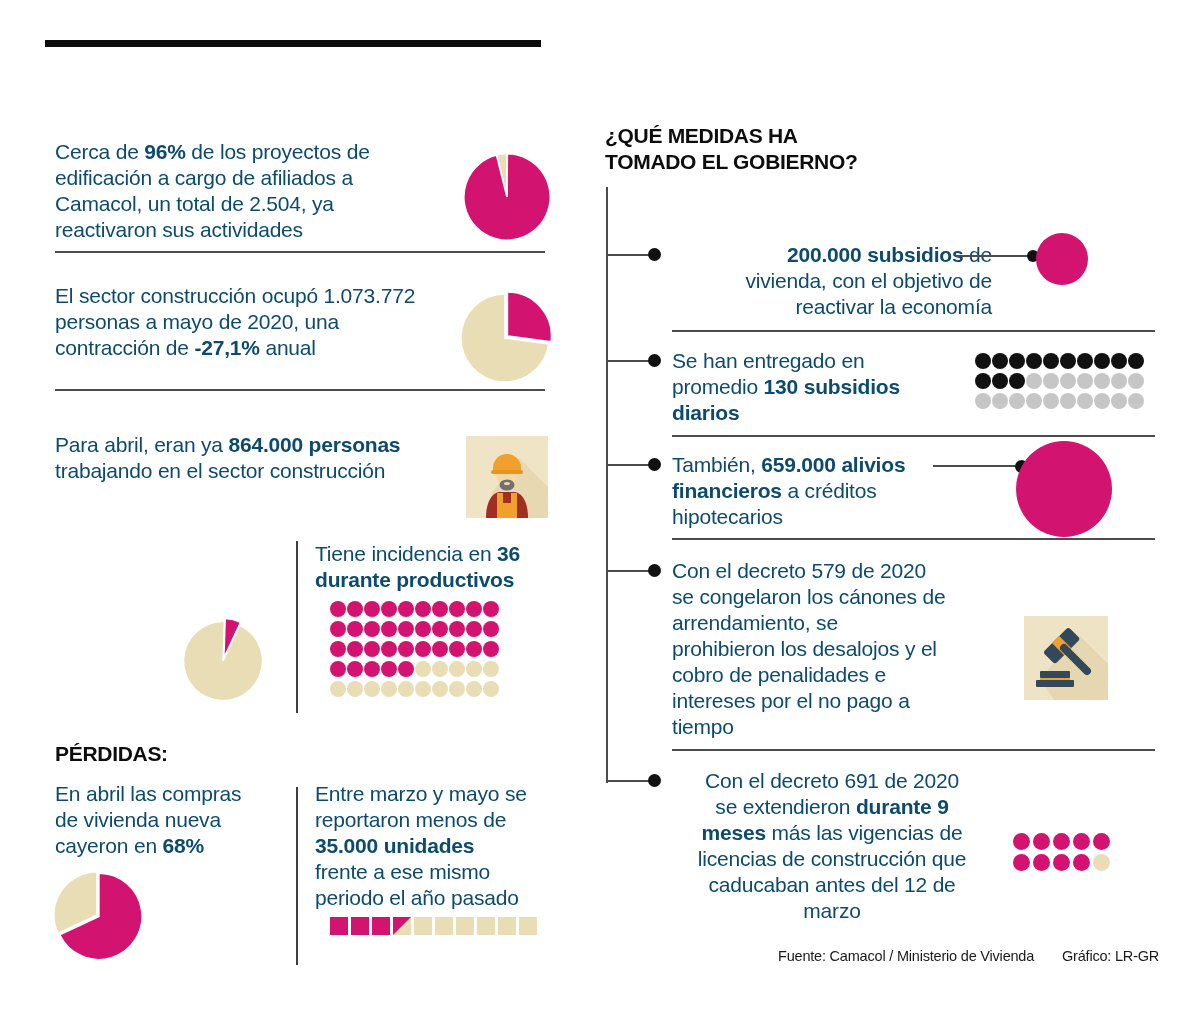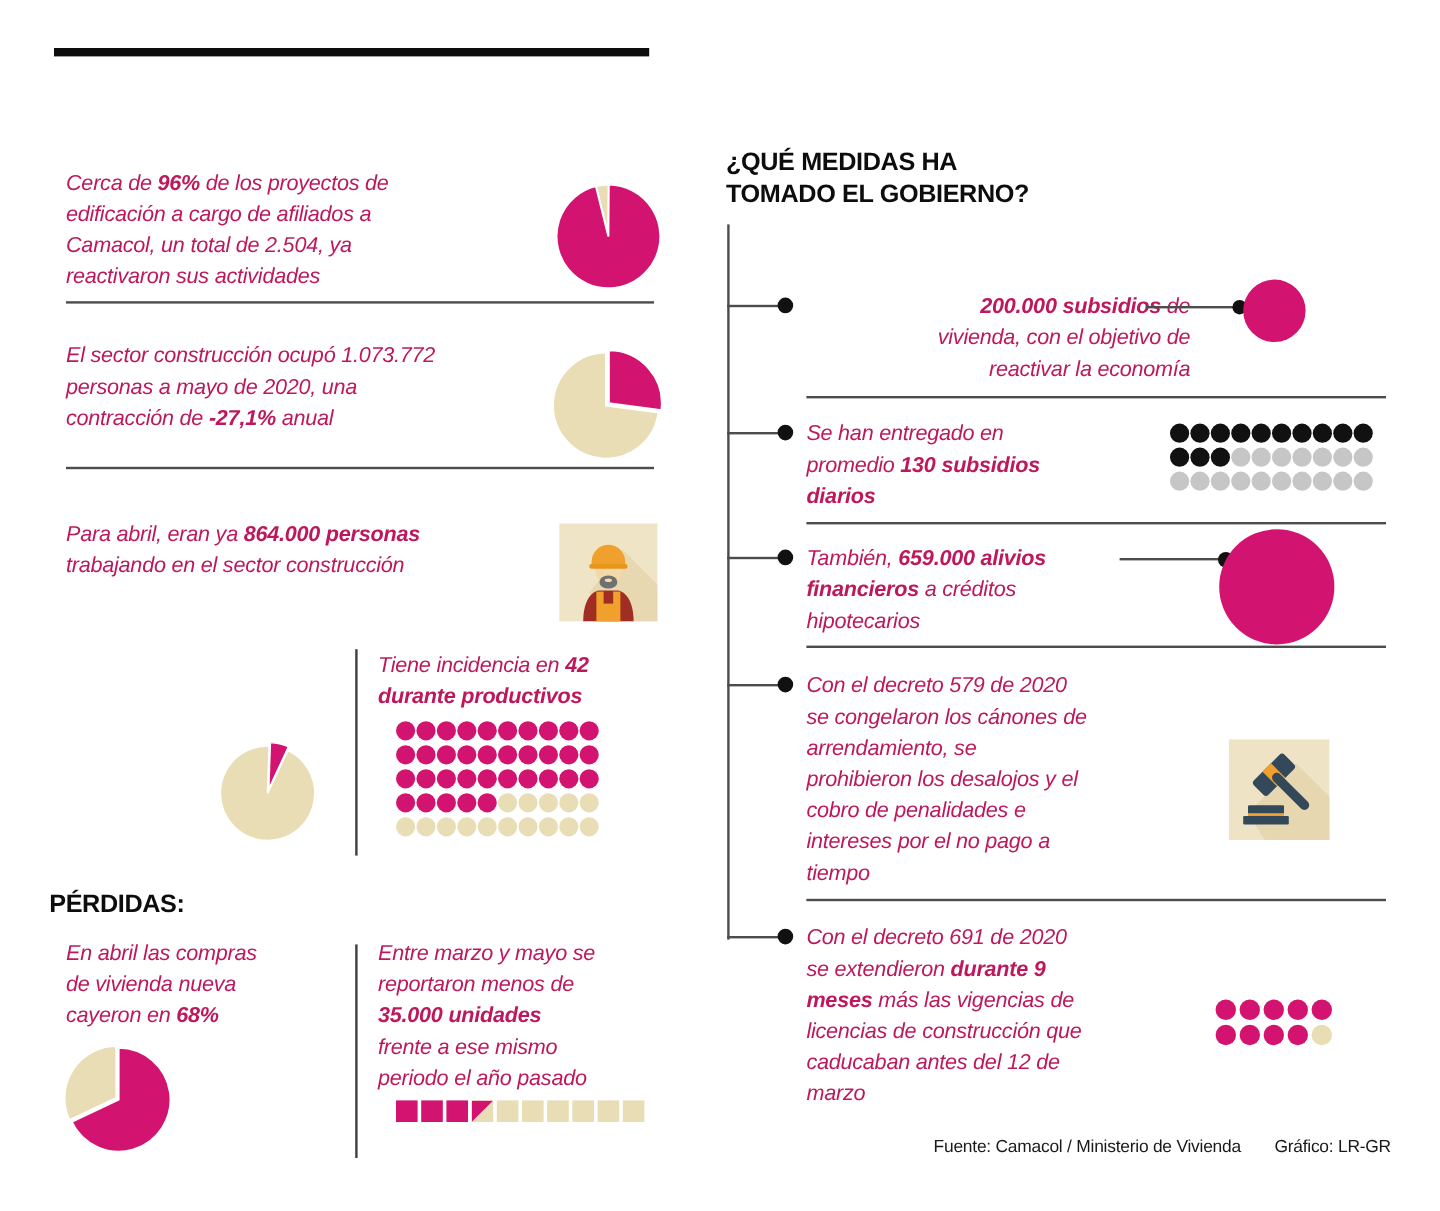--- a/index.html
+++ b/index.html
@@ -1,19 +1,19 @@
 <!DOCTYPE html>
 <html><head>
 <meta charset="utf-8">
 <style>
   html,body{margin:0;padding:0;background:#ffffff;}
   .canvas{position:relative;width:1200px;height:1009px;background:#fff;overflow:hidden;
           font-family:"Liberation Sans","DejaVu Sans",sans-serif;color:#141414;}
   .abs{position:absolute;}
-  .txt{font-size:18px;line-height:26px;letter-spacing:-0.2px;color:#be185d;font-style:italic;}
+  .txt{font-size:21px;line-height:26px;letter-spacing:-0.2px;color:#0c4a6e;}
   .txt b{font-weight:bold;}
   .h1{font-size:23px;line-height:27px;font-weight:bold;letter-spacing:-0.5px;color:#0d0d0d;}
   .h2{font-size:21px;line-height:26px;font-weight:bold;letter-spacing:-0.3px;color:#0d0d0d;}
   .bar{background:#0d0d0d;height:7px;}
   .sep{height:2px;background:#4c4c4c;}
   .vsep{width:2px;background:#3f3f3f;}
   .hline{height:2px;background:#4c4c4c;}
   .vline{width:2px;background:#4c4c4c;}
   .dotgrid span{border-radius:50%;display:block;}
   .sqrow span{position:relative;display:block;}
@@ -69,21 +69,21 @@
   </div>
 
   <div class="abs vsep" style="left:296px;top:541px;height:172px;"></div>
   <div class="abs pie" style="left:181px;top:619px;width:84px;height:84px;">
       <svg viewBox="0 0 100 100" width="100%" height="100%">
         <path d="M51,46.5 L52.64,-0.47 A47,47 0 0 1 70.89,3.92 Z" fill="#d2136f" stroke="#ffffff" stroke-width="1.8"></path>
         <path d="M50,50 L69.89,7.42 A47,47 0 1 1 51.64,3.03 Z" fill="#e8ddb5" stroke="#ffffff" stroke-width="1.8"></path>
       </svg>
     </div>
 
-  <div class="abs txt" style="left:315px;top:541px;width:280px;">Tiene incidencia en <b>42</b><br><b>durante productivos</b></div>
+  <div class="abs txt" style="left:315px;top:541px;width:280px;">Tiene incidencia en <b>36</b><br><b>durante productivos</b></div>
   <div class="abs dotgrid" style="left: 330px; top: 601px; display: grid; grid-template-columns: repeat(10, 16px); gap: 4px 1px;">
       <span style="width:16px;height:16px;background:#d2136f"></span>
       <span style="width:16px;height:16px;background:#d2136f"></span>
       <span style="width:16px;height:16px;background:#d2136f"></span>
       <span style="width:16px;height:16px;background:#d2136f"></span>
       <span style="width:16px;height:16px;background:#d2136f"></span>
       <span style="width:16px;height:16px;background:#d2136f"></span>
       <span style="width:16px;height:16px;background:#d2136f"></span>
       <span style="width:16px;height:16px;background:#d2136f"></span>
       <span style="width:16px;height:16px;background:#d2136f"></span>
@@ -123,21 +123,21 @@
       <span style="width:16px;height:16px;background:#e8ddb5"></span>
       <span style="width:16px;height:16px;background:#e8ddb5"></span>
       <span style="width:16px;height:16px;background:#e8ddb5"></span>
       <span style="width:16px;height:16px;background:#e8ddb5"></span>
       <span style="width:16px;height:16px;background:#e8ddb5"></span>
       <span style="width:16px;height:16px;background:#e8ddb5"></span>
       <span style="width:16px;height:16px;background:#e8ddb5"></span>
       <span style="width:16px;height:16px;background:#e8ddb5"></span>
     </div>
 
-  <div class="abs h2" style="left:41px;top:741px;width:200px;">PÉRDIDAS:</div>
+  <div class="abs h2" style="left:55px;top:741px;width:200px;">PÉRDIDAS:</div>
 
   <div class="abs txt" style="left:55px;top:781px;width:240px;">En abril las compras<br>de vivienda nueva<br>cayeron en <b>68%</b></div>
   <div class="abs pie" style="left:51px;top:869px;width:92px;height:92px;">
       <svg viewBox="0 0 100 100" width="100%" height="100%">
         <path d="M52,51.5 L52.00,4.50 A47,47 0 1 1 9.47,71.51 Z" fill="#d2136f" stroke="#ffffff" stroke-width="1.8"></path>
         <path d="M50,50 L7.47,70.01 A47,47 0 0 1 50.00,3.00 Z" fill="#e8ddb5" stroke="#ffffff" stroke-width="1.8"></path>
       </svg>
     </div>
 
   <div class="abs vsep" style="left:296px;top:787px;height:178px;"></div>
@@ -232,21 +232,21 @@
       <rect x="16" y="55" width="30" height="7" rx="1" fill="#33495a"></rect>
       <rect x="16" y="62" width="30" height="2" fill="#f0a12d"></rect>
       <rect x="12" y="64" width="38" height="7" rx="1" fill="#33495a"></rect>
     </svg>
   </div>
 
   <div class="abs sep" style="left:672px;top:749px;width:483px;"></div>
 
   <div class="abs hline" style="left:606px;top:780px;width:43px;"></div>
   <div class="abs bullet" style="left:648px;top:774px;"></div>
-  <div class="abs txt" style="left:672px;top:768px;width:320px;">Con el decreto 691 de 2020<br>se extendieron <b>durante 9</b><br><b>meses</b> más las vigencias de<br>licencias de construcción que<br>caducaban antes del 12 de<br>marzo</div>
+  <div class="abs txt" style="left:672px;top:768px;width:320px;text-align:center;">Con el decreto 691 de 2020<br>se extendieron <b>durante 9</b><br><b>meses</b> más las vigencias de<br>licencias de construcción que<br>caducaban antes del 12 de<br>marzo</div>
   <div class="abs dotgrid" style="left: 1013px; top: 833px; display: grid; grid-template-columns: repeat(5, 17px); gap: 4px 3px;">
       <span style="width:17px;height:17px;background:#d2136f"></span>
       <span style="width:17px;height:17px;background:#d2136f"></span>
       <span style="width:17px;height:17px;background:#d2136f"></span>
       <span style="width:17px;height:17px;background:#d2136f"></span>
       <span style="width:17px;height:17px;background:#d2136f"></span>
       <span style="width:17px;height:17px;background:#d2136f"></span>
       <span style="width:17px;height:17px;background:#d2136f"></span>
       <span style="width:17px;height:17px;background:#d2136f"></span>
       <span style="width:17px;height:17px;background:#d2136f"></span>

